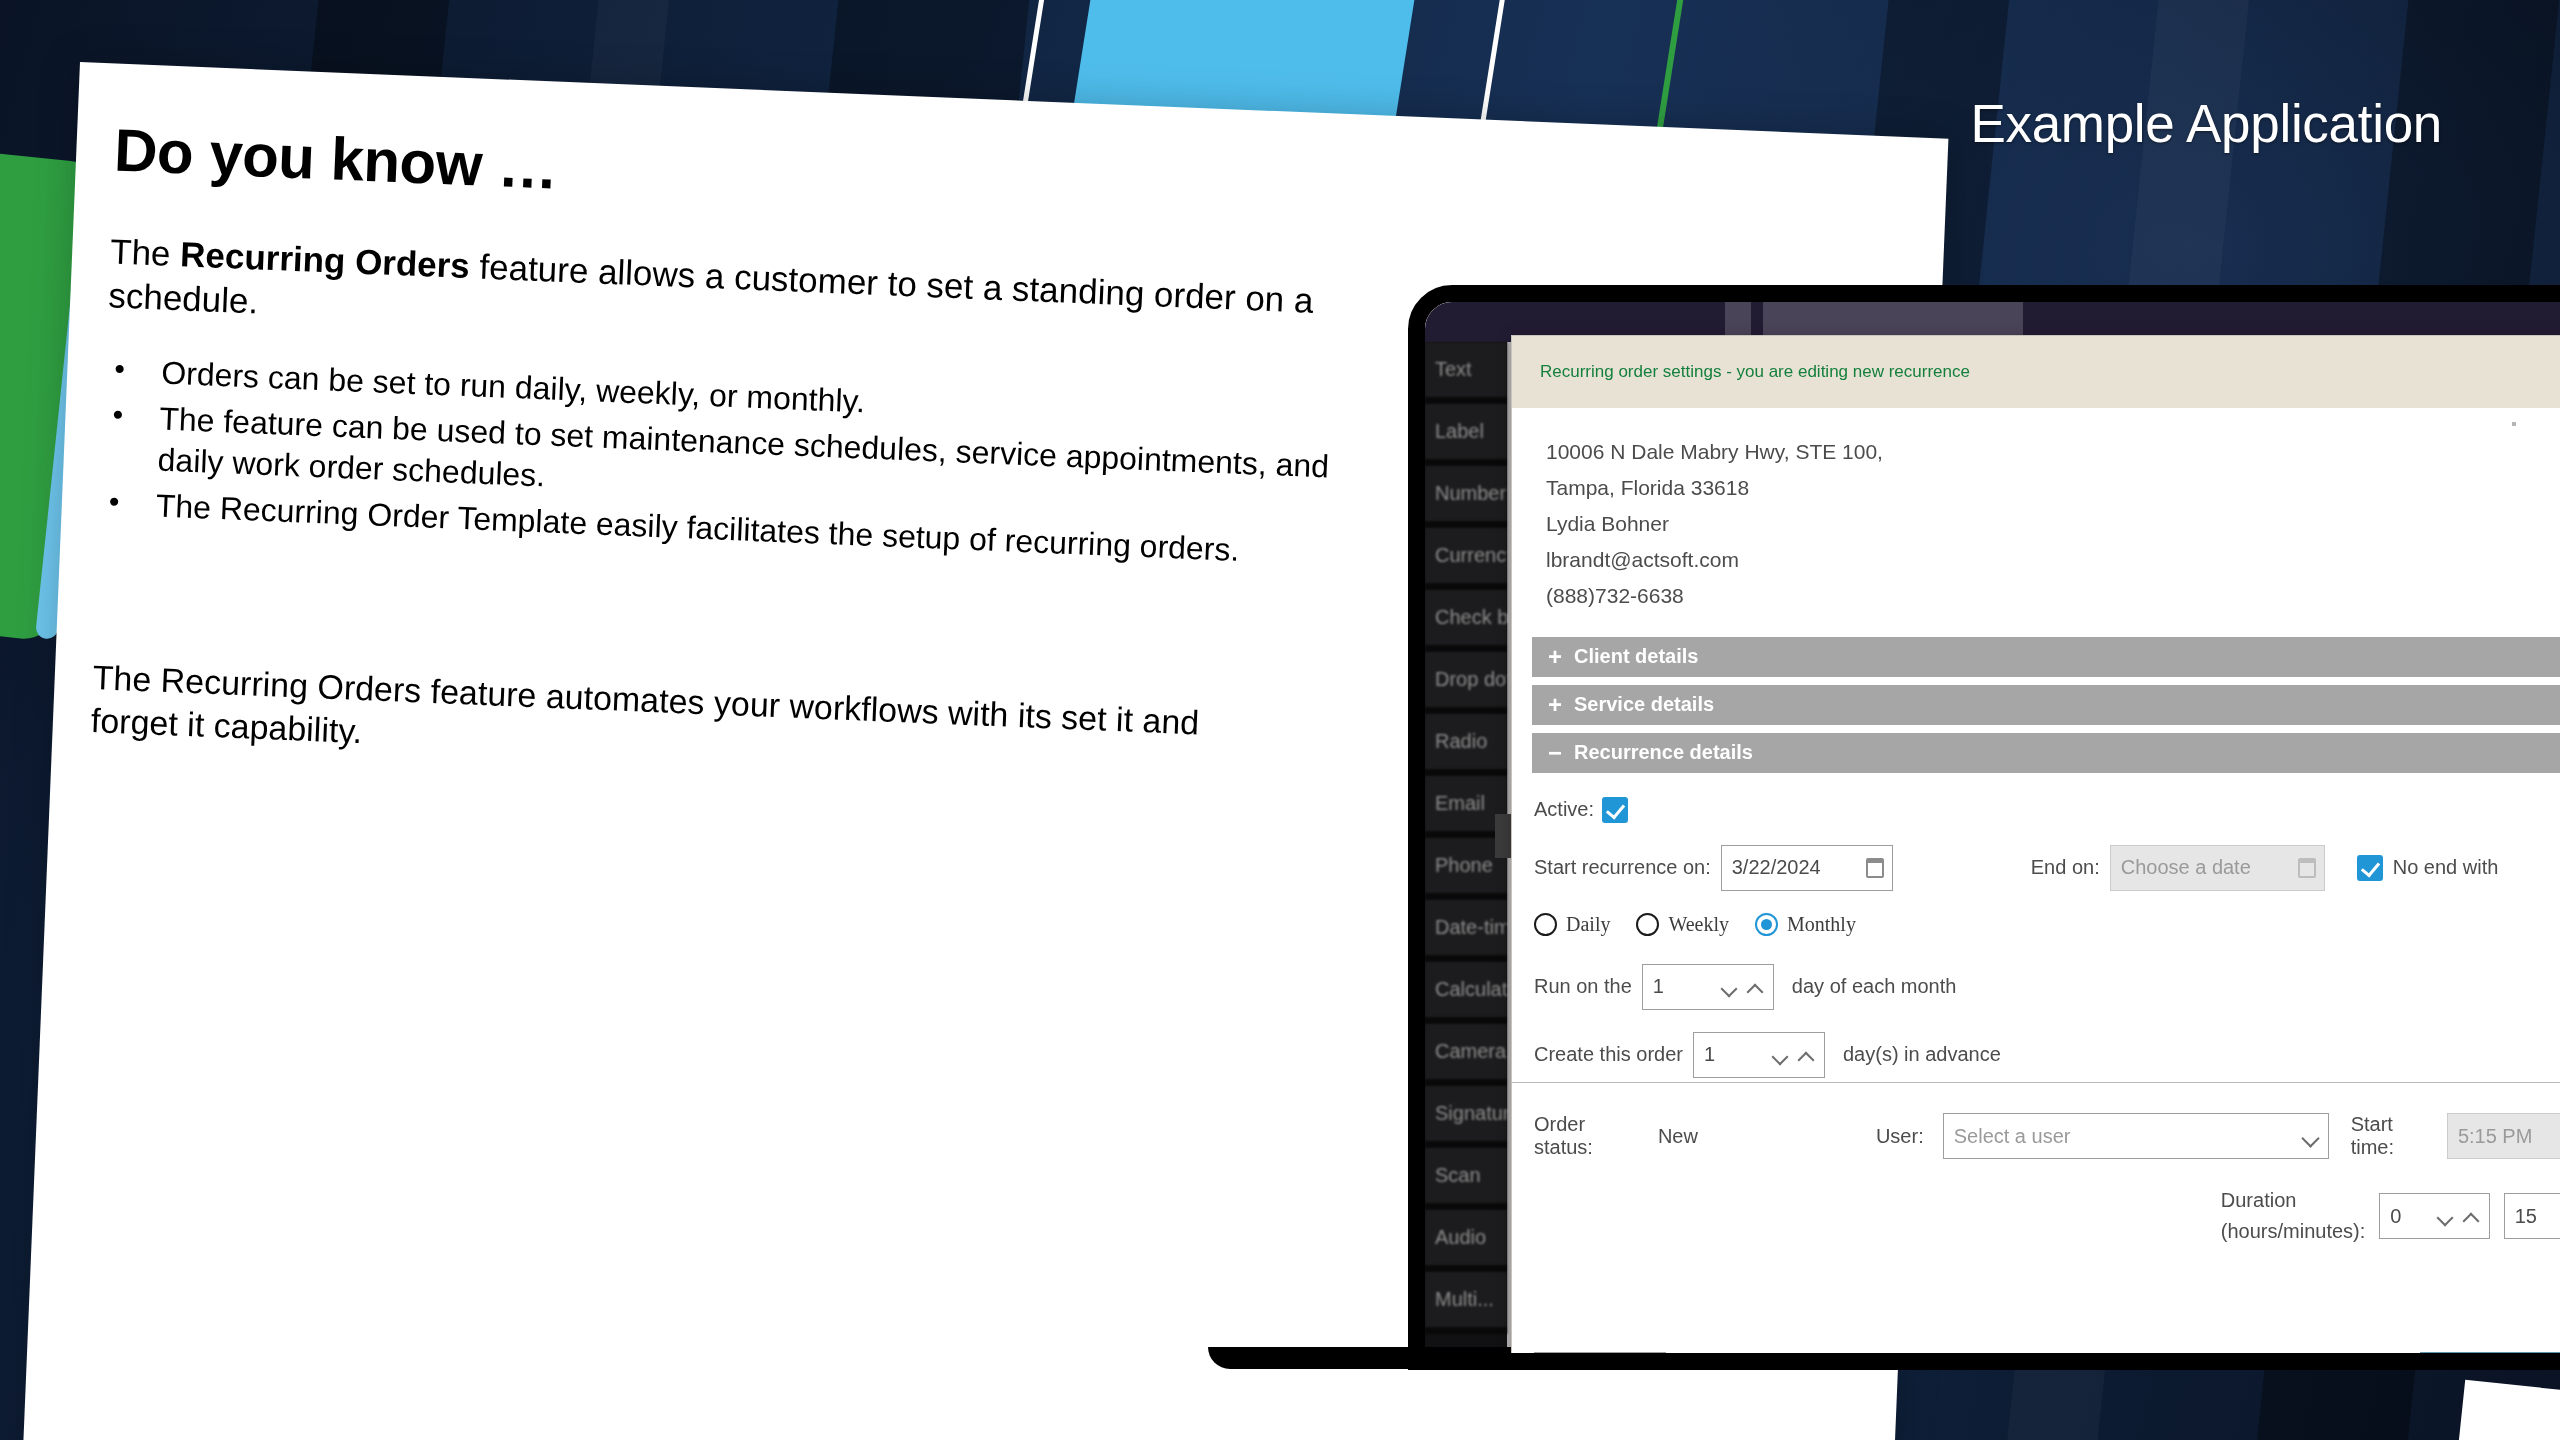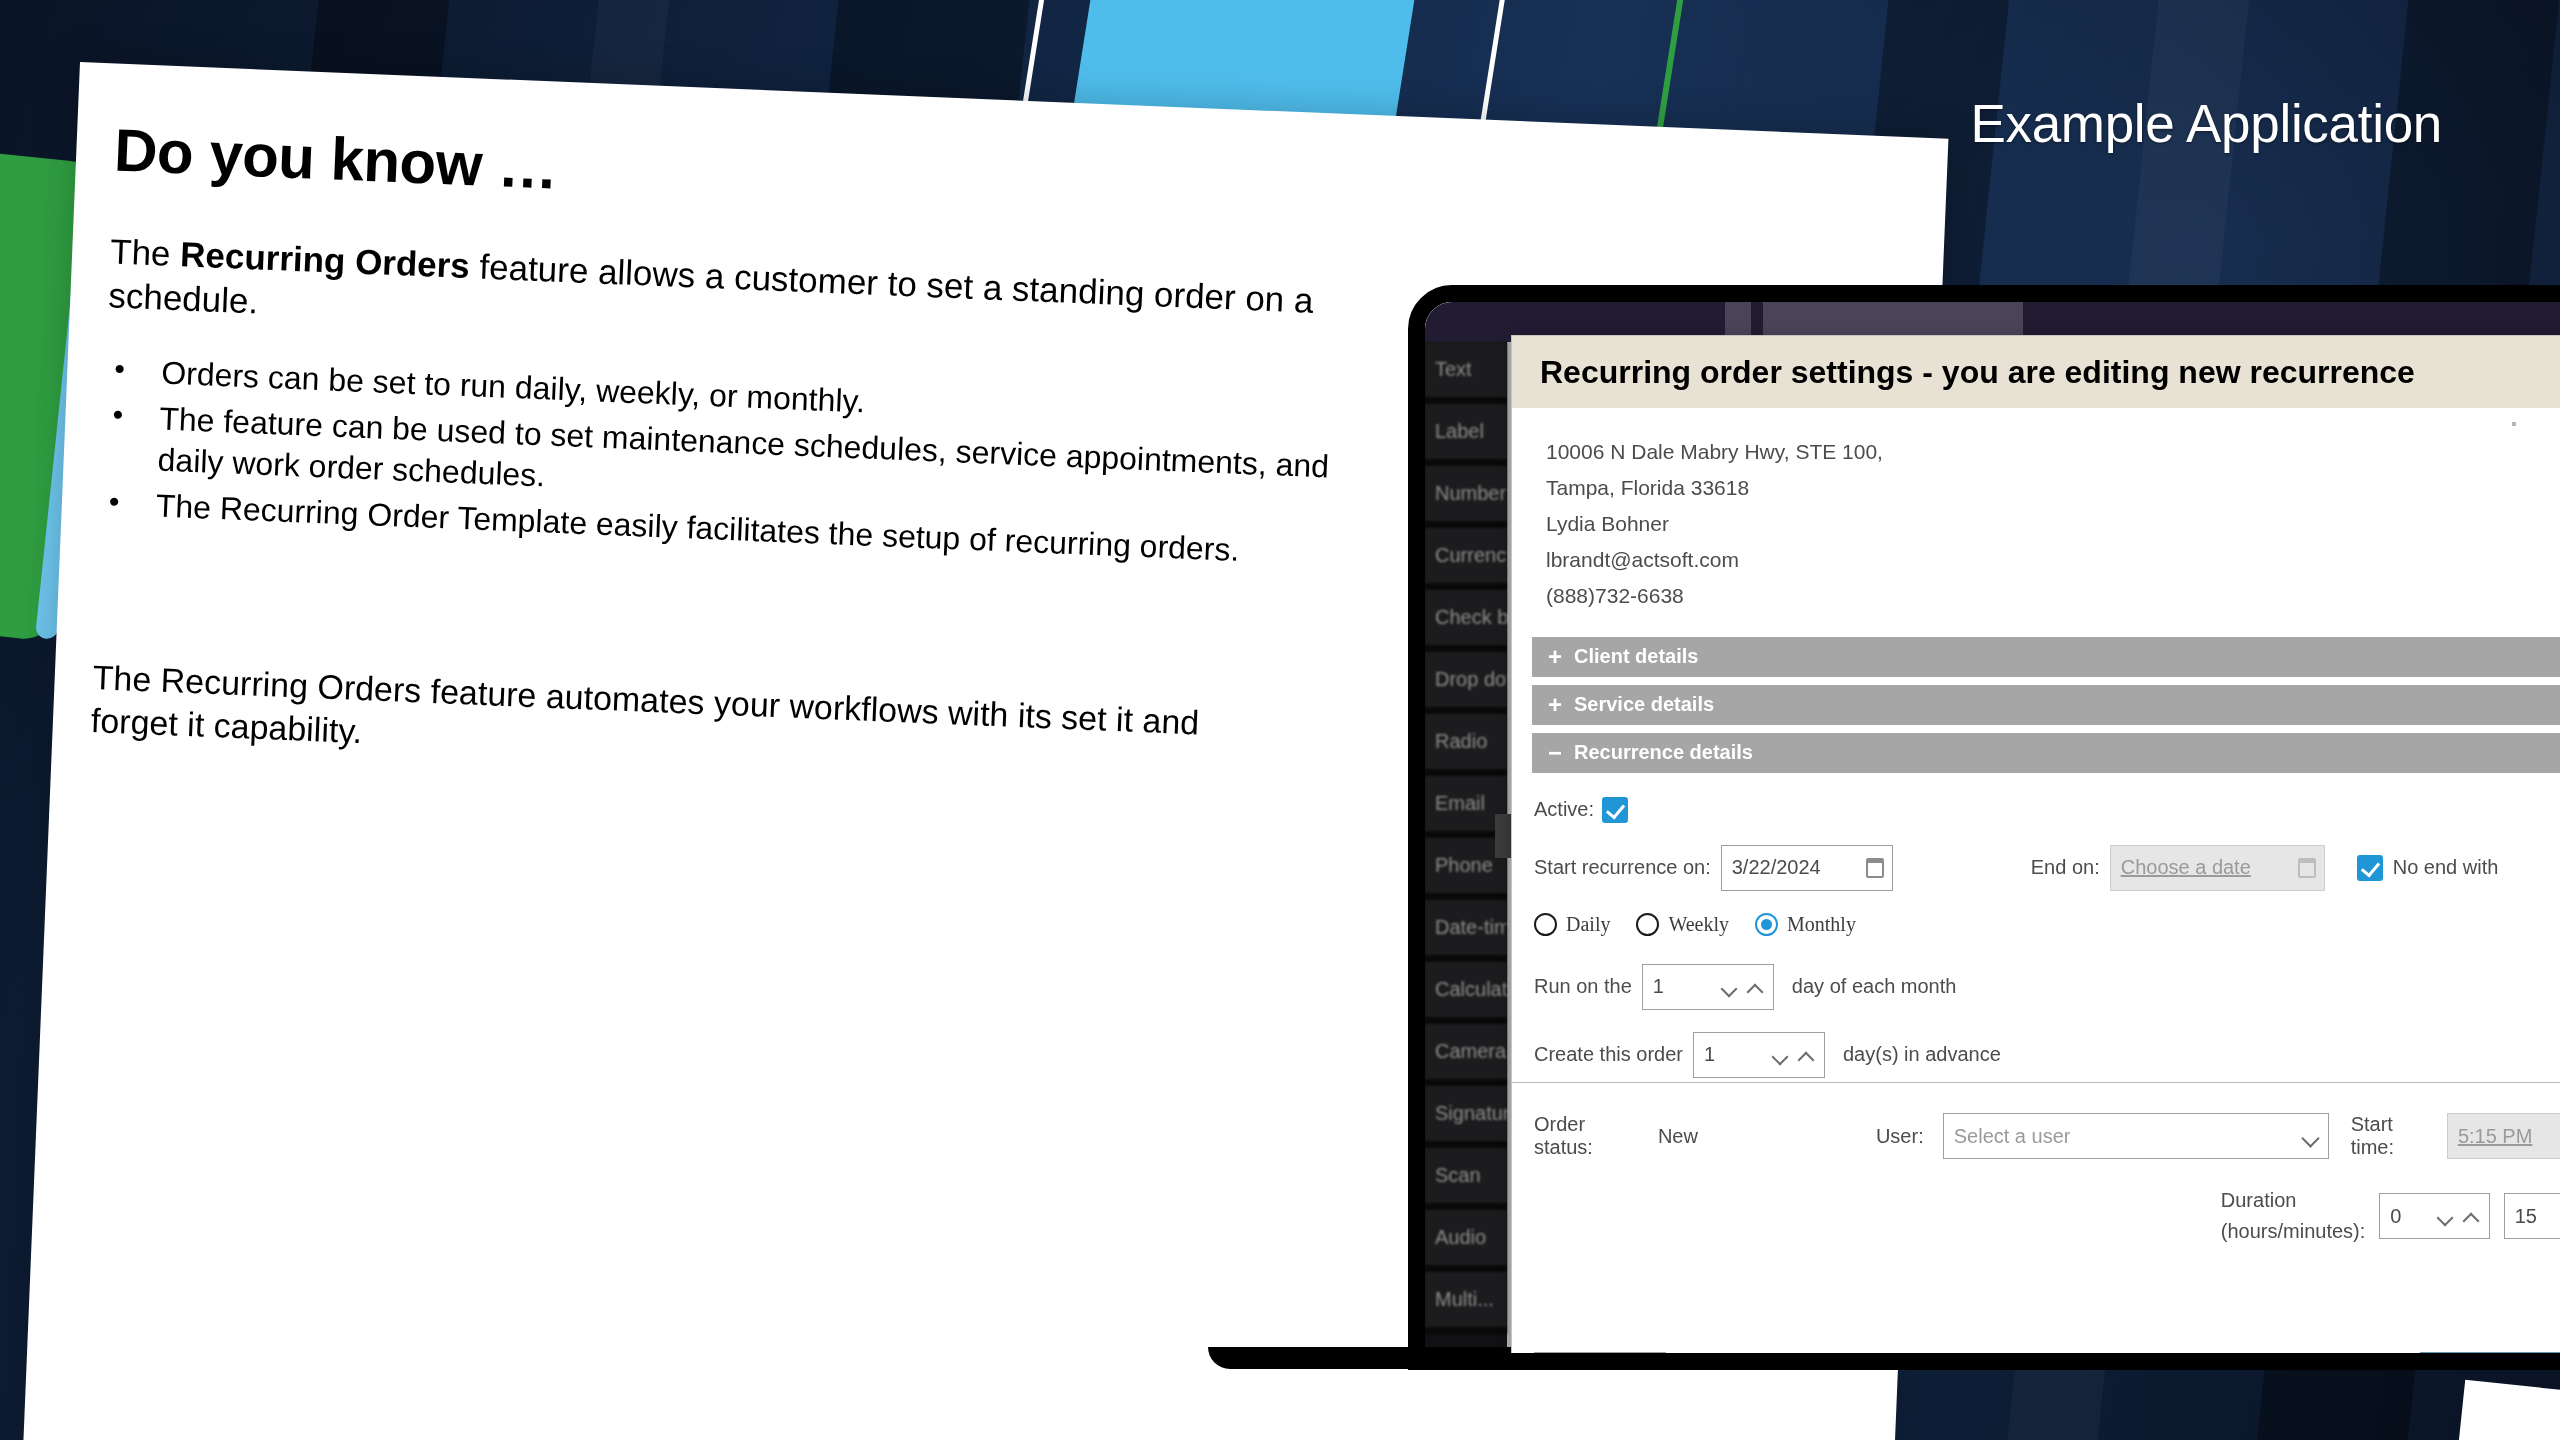--- a/index.html
+++ b/index.html
@@ -239,23 +239,23 @@
     flex-direction: column;
   }
   #modal-header {
     height: 72px;
     background: #e8e2d5;
     display: flex; align-items: center;
     padding: 0 22px 0 28px;
     flex: none;
   }
   #modal-title {
-    font-size: 32px;
-    font-weight: bold;
-    color: #000000;
+    font-size: 17px;
+    font-weight: normal;
+    color: #15803d;
     flex: 1;
   }
   #modal-close {
     font-size: 30px;
     color: #555555;
     line-height: 1;
     cursor: pointer;
     padding: 4px 8px;
     font-weight: 300;
   }
@@ -328,21 +328,21 @@
   .textbox {
     border: 1px solid #9e9e9e;
     background: #ffffff;
     height: 46px;
     display: flex; align-items: center;
     padding: 0 8px 0 10px;
     font-size: 20px;
     color: #4b4b4b;
     cursor: text;
   }
-  .textbox.disabled { background: #e6e6e6; color: #9a9a9a; border-color: #cccccc; text-decoration: underline; }
+  .textbox.disabled { background: #e6e6e6; color: #9a9a9a; border-color: #cccccc; }
   .cal-icon {
     margin-left: auto;
     width: 18px; height: 20px;
     border: 2px solid #8c8c8c;
     border-top: 5px solid #8c8c8c;
     border-radius: 2px;
     flex: none;
   }
   .textbox.disabled .cal-icon { border-color: #bdbdbd; border-top-color: #bdbdbd; }
 

